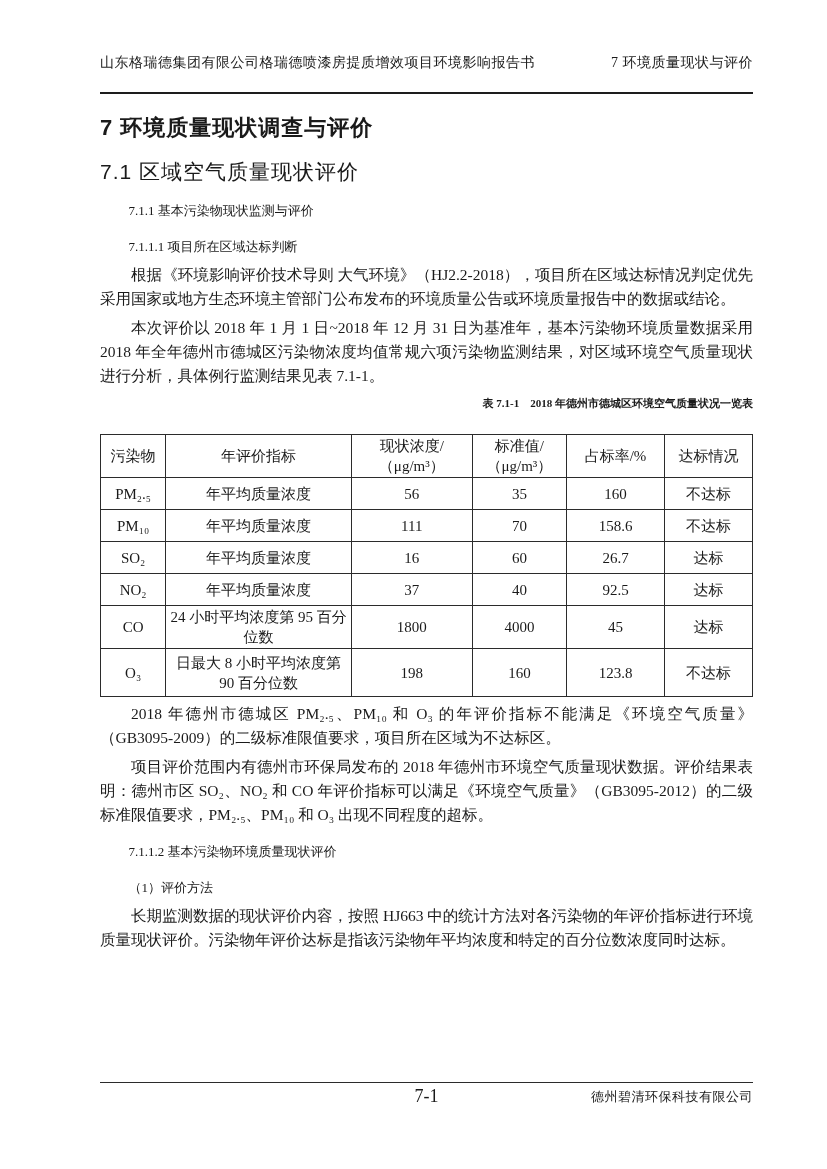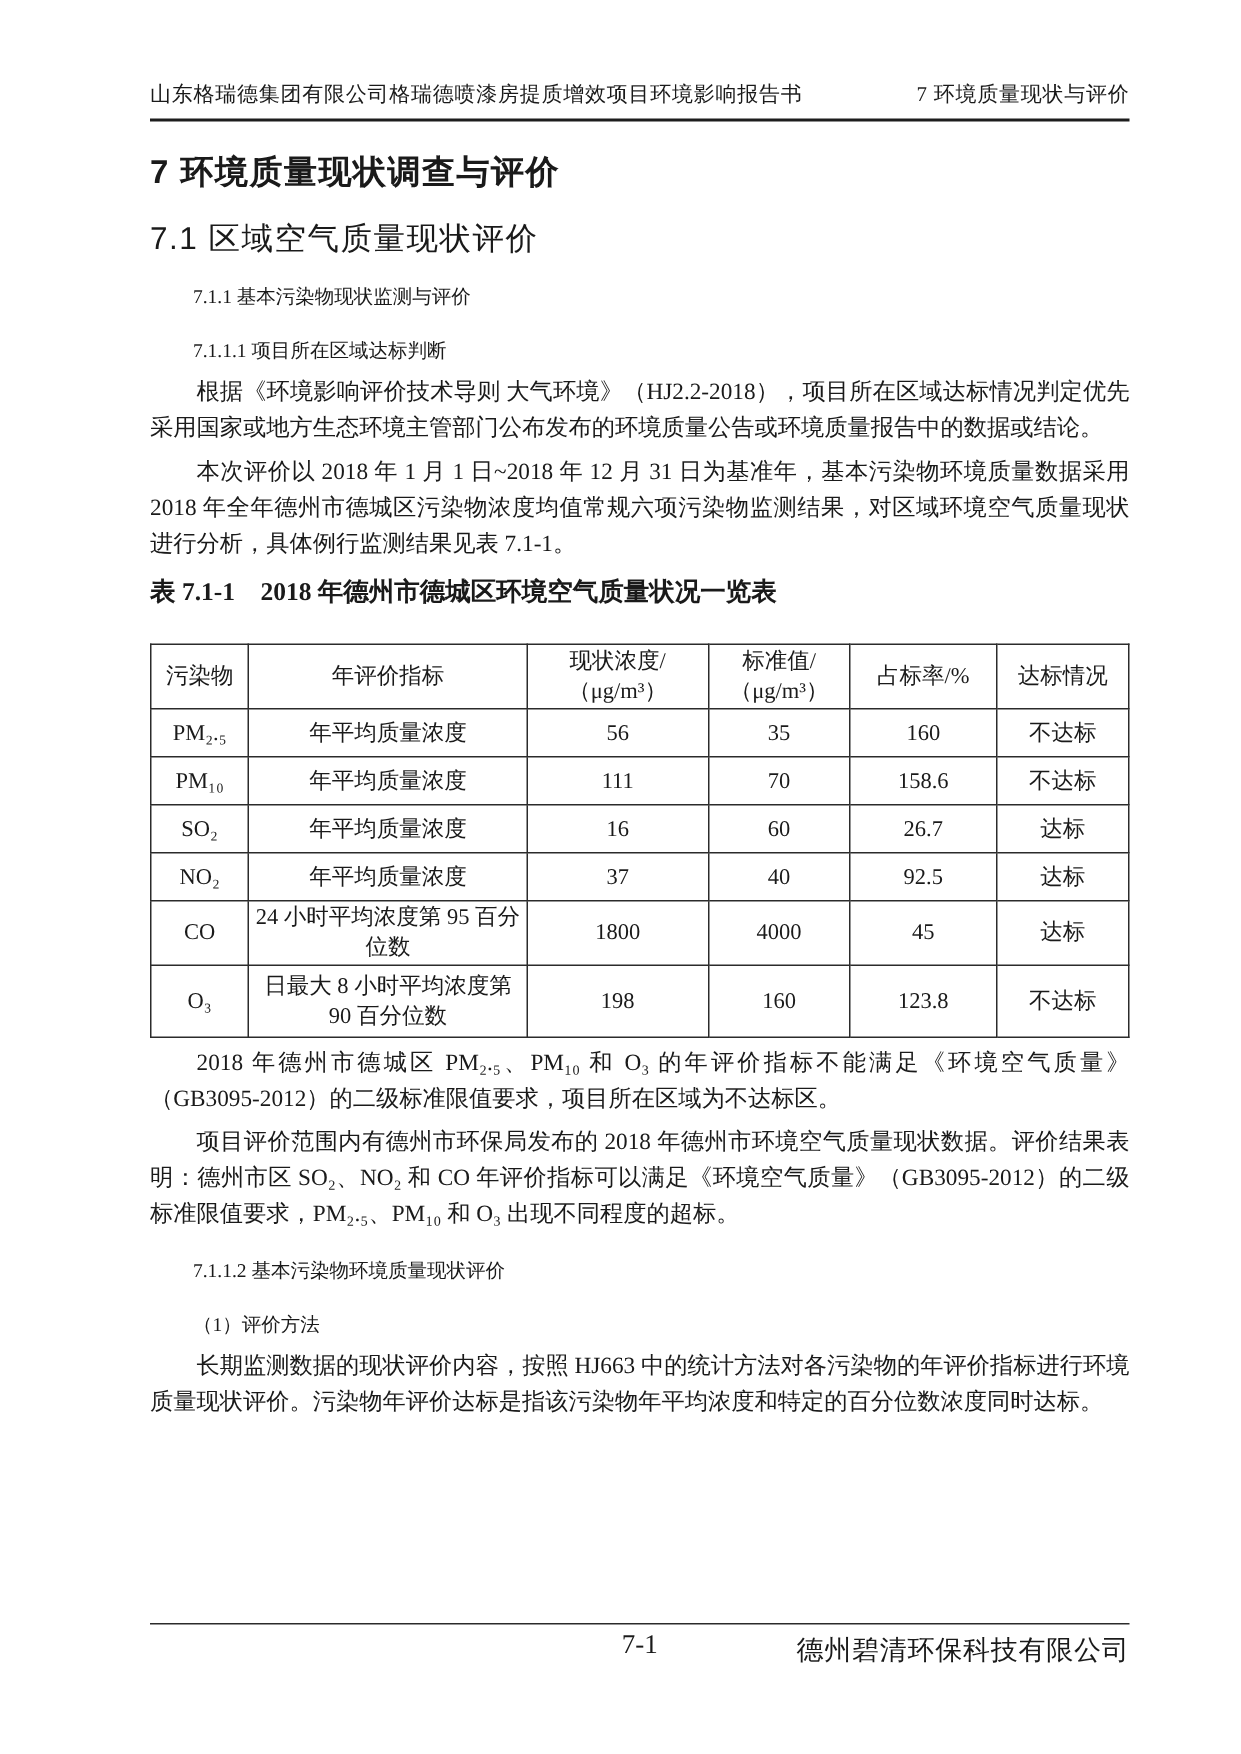--- a/index.html
+++ b/index.html
@@ -18,21 +18,21 @@
     left: 100px;
     right: 74px;
     top: 0;
   }
   .running-header {
     margin-top: 54px;
     display: flex;
     justify-content: space-between;
     align-items: flex-end;
     font-size: 14px;
-    padding-bottom: 7px;
+    padding-bottom: 20px;
     border-bottom: 2px solid #1d1d1d;
     letter-spacing: 0.5px;
   }
   .h-chapter {
     font-family: "Liberation Sans", "DejaVu Sans", sans-serif;
     font-weight: bold;
     font-size: 22px;
     margin-top: 19px;
     letter-spacing: 1px;
   }
@@ -51,22 +51,22 @@
   }
   .para {
     font-size: 15.5px;
     line-height: 24px;
     text-align: justify;
     text-indent: 2em;
     margin-top: 5px;
   }
   .tbl-caption {
     font-weight: bold;
-    font-size: 17px;
-    text-align: left;
+    font-size: 11px;
+    text-align: right;
     margin-top: 8px;
   }
   table.aq {
     width: 100%;
     border-collapse: collapse;
     margin-top: 23px;
     font-size: 15px;
     table-layout: fixed;
   }
   table.aq th, table.aq td {
@@ -94,21 +94,21 @@
     position: absolute;
     left: 0; right: 0;
     top: 3px;
     text-align: center;
     font-size: 18px;
   }
   .footer-company {
     position: absolute;
     right: 0;
     top: 5px;
-    font-size: 18px;
+    font-size: 13px;
     letter-spacing: 0.5px;
   }
 </style>
 </head>
 <body>
 
 <div class="page">
   <div class="content">
 
     <div class="running-header">
@@ -192,21 +192,21 @@
           <td>O₃</td>
           <td>日最大 8 小时平均浓度第 90 百分位数</td>
           <td>198</td>
           <td>160</td>
           <td>123.8</td>
           <td>不达标</td>
         </tr>
       </tbody>
     </table>
 
-    <p class="para">2018 年德州市德城区 PM₂.₅、PM₁₀ 和 O₃ 的年评价指标不能满足《环境空气质量》（GB3095-2012）的二级标准限值要求，项目所在区域为不达标区。</p>
+    <p class="para">2018 年德州市德城区 PM₂.₅、PM₁₀ 和 O₃ 的年评价指标不能满足《环境空气质量》（GB3095-2009）的二级标准限值要求，项目所在区域为不达标区。</p>
     <p class="para">项目评价范围内有德州市环保局发布的 2018 年德州市环境空气质量现状数据。评价结果表明：德州市区 SO₂、NO₂ 和 CO 年评价指标可以满足《环境空气质量》（GB3095-2012）的二级标准限值要求，PM₂.₅、PM₁₀ 和 O₃ 出现不同程度的超标。</p>
 
     <div class="h-sub">7.1.1.2 基本污染物环境质量现状评价</div>
     <div class="h-sub">（1）评价方法</div>
 
     <p class="para">长期监测数据的现状评价内容，按照 HJ663 中的统计方法对各污染物的年评价指标进行环境质量现状评价。污染物年评价达标是指该污染物年平均浓度和特定的百分位数浓度同时达标。</p>
   </div>
 
   <div class="page-footer">
     <span class="footer-pageno">7-1</span>

